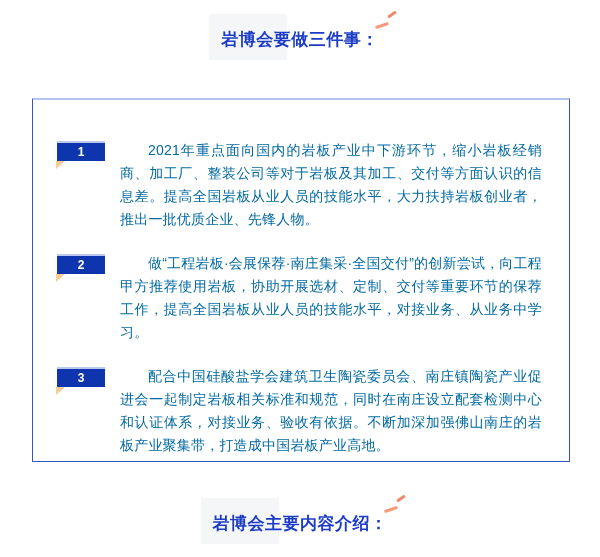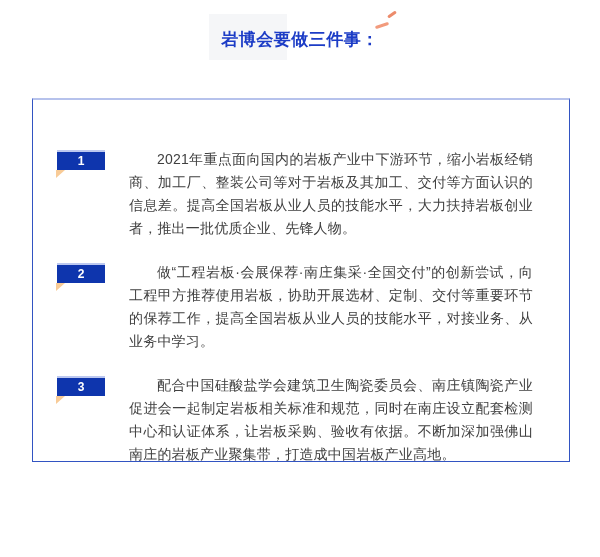--- a/index.html
+++ b/index.html
@@ -48,22 +48,22 @@
     color: #ffffff; font-size: 12px; font-weight: bold;
     text-align: center; line-height: 18px;
   }
   .badge::after {
     content: ""; position: absolute; left: -1px; bottom: -8px;
     width: 9px; height: 8px; background: #f8cb97;
     -webkit-clip-path: polygon(0 0, 100% 0, 0 100%);
     clip-path: polygon(0 0, 100% 0, 0 100%);
   }
   .item-text {
-    margin: 12px; font-size: 14px; line-height: 23px;
-    color: #404040; text-align: justify; text-indent: 28px;
+    margin: 3px; font-size: 14px; line-height: 23px;
+    color: #0369a1; text-align: justify; text-indent: 28px;
     letter-spacing: 0.2px;
   }
 </style>
 </head>
 <body>
 
 <div class="page">
 
   <div class="section-header first">
     <div class="title-wrap">
@@ -83,19 +83,29 @@
       <p class="item-text">2021年重点面向国内的岩板产业中下游环节，缩小岩板经销商、加工厂、整装公司等对于岩板及其加工、交付等方面认识的信息差。提高全国岩板从业人员的技能水平，大力扶持岩板创业者，推出一批优质企业、先锋人物。</p>
     </div>
 
     <div class="item">
       <span class="badge">2</span>
       <p class="item-text">做“工程岩板·会展保荐·南庄集采·全国交付”的创新尝试，向工程甲方推荐使用岩板，协助开展选材、定制、交付等重要环节的保荐工作，提高全国岩板从业人员的技能水平，对接业务、从业务中学习。</p>
     </div>
 
     <div class="item">
       <span class="badge">3</span>
-      <p class="item-text">配合中国硅酸盐学会建筑卫生陶瓷委员会、南庄镇陶瓷产业促进会一起制定岩板相关标准和规范，同时在南庄设立配套检测中心和认证体系，让岩板采购、验收有依据。不断加深加强佛山南庄的岩板产业聚集带，打造成中国岩板产业高地。</p>
+      <p class="item-text">配合中国硅酸盐学会建筑卫生陶瓷委员会、南庄镇陶瓷产业促进会一起制定岩板相关标准和规范，同时在南庄设立配套检测中心和认证体系，对接业务、验收有依据。不断加深加强佛山南庄的岩板产业聚集带，打造成中国岩板产业高地。</p>
     </div>
 
   </div>
 
+  <div class="section-header second">
+    <div class="title-wrap">
+      <span class="title-bg"></span>
+      <span class="deco">
+          <i class="stroke-a"></i>
+          <i class="stroke-b"></i>
+        </span>
+      <span class="title-text">岩博会主要内容介绍：</span>
+    </div>
+  </div>
 
 </div>
 
 </body></html>

